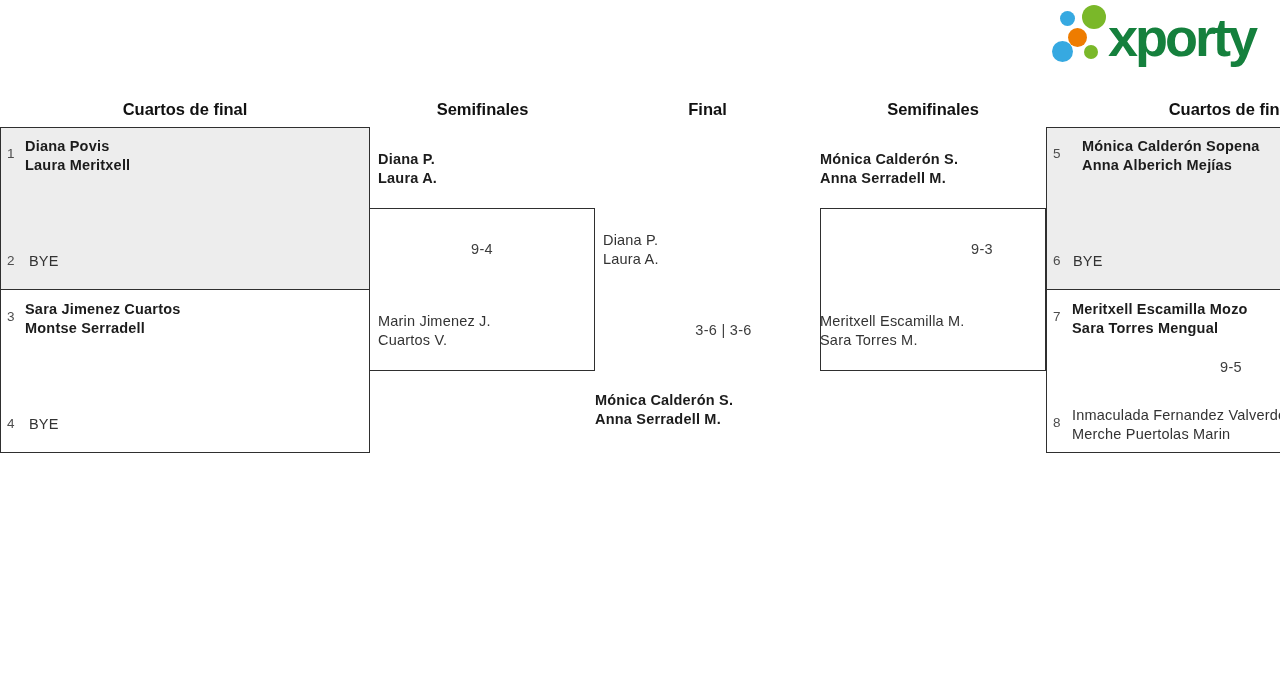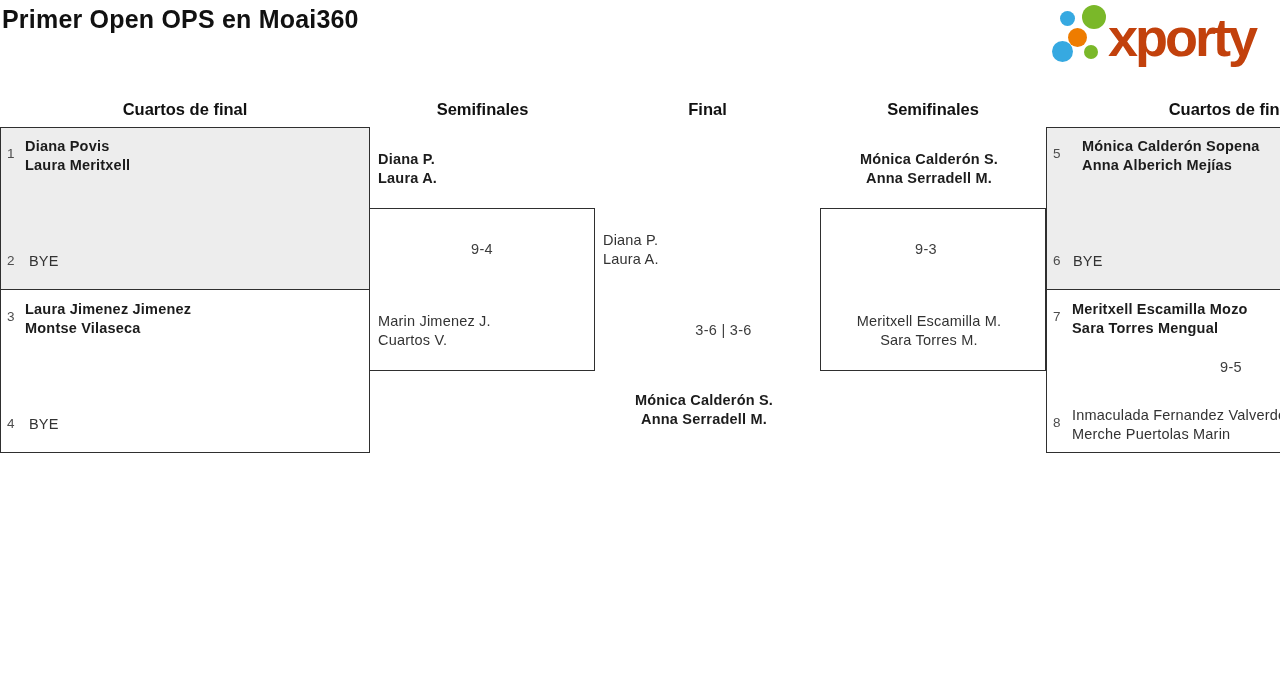--- a/index.html
+++ b/index.html
@@ -11,37 +11,36 @@
   }
   .abs{position:absolute;}
   .page-title{left:2px;top:3px;color:#111;font-weight:700;font-size:25px;line-height:33px;letter-spacing:.2px;white-space:nowrap;}
   .colhead{top:99px;height:20px;font-size:16.5px;font-weight:700;color:#111;text-align:center;line-height:20px;white-space:nowrap;}
   .box{position:absolute;box-sizing:border-box;border:1px solid #2f2f2f;background:#fff;}
   .box.bye-box{background:#ededed;}
   .name{font-size:14.5px;line-height:19px;color:#333;letter-spacing:.2px;white-space:nowrap;}
   .name.winner{font-weight:700;color:#1c1c1c;}
   .seed{font-size:13.5px;line-height:14px;color:#4d4d4d;width:16px;text-align:left;}
   .score{font-size:14.5px;line-height:15px;color:#3d3d3d;letter-spacing:.3px;text-align:center;}
-  .right{text-align:center;}
+  .right{text-align:left;}
   
   .dot{position:absolute;border-radius:50%;}
   .dot-blue{background:#36a9e1;}
   .dot-green{background:#7ab829;}
   .dot-orange{background:#ee7c00;}
   .wordmark{
     left:1108px;top:9px;
     font-size:54px;line-height:56px;font-weight:700;letter-spacing:-3px;
-    color:#c2410c;white-space:nowrap;
+    color:#15803d;white-space:nowrap;
   }
 </style>
 </head>
 <body>
 
 <div class="abs page-title">
-  <div>Primer Open OPS en Moai360</div>
 </div>
 
 <div>
   <span class="dot dot-blue" style="left:1060px;top:11px;width:15px;height:15px;"></span>
   <span class="dot dot-green" style="left:1082px;top:5px;width:24px;height:24px;"></span>
   <span class="dot dot-orange" style="left:1068px;top:28px;width:19px;height:19px;"></span>
   <span class="dot dot-blue" style="left:1052px;top:41px;width:21px;height:21px;"></span>
   <span class="dot dot-green" style="left:1084px;top:45px;width:14px;height:14px;"></span>
   <span class="abs wordmark">xporty</span>
 </div>
@@ -62,22 +61,22 @@
 <div class="abs seed" style="left:7px;top:147px;">1</div>
 <div class="abs name winner" style="left:25px;top:137px;">
   <div>Diana Povis</div>
   <div>Laura Meritxell</div>
 </div>
 <div class="abs seed" style="left:7px;top:254px;">2</div>
 <div class="abs name" style="left:29px;top:252px;">BYE</div>
 
 <div class="abs seed" style="left:7px;top:310px;">3</div>
 <div class="abs name winner" style="left:25px;top:300px;">
-  <div>Laura Jimenez Jimenez</div>
-  <div>Montse Vilaseca</div>
+  <div>Sara Jimenez Cuartos</div>
+  <div>Montse Serradell</div>
 </div>
 <div class="abs seed" style="left:7px;top:417px;">4</div>
 <div class="abs name" style="left:29px;top:415px;">BYE</div>
 
 <div class="abs name winner" style="left:378px;top:150px;">
   <div>Diana P.</div>
   <div>Laura A.</div>
 </div>
 <div class="abs score" style="left:369px;top:242px;width:226px;">9-4</div>
 <div class="abs name" style="left:378px;top:312px;">
@@ -92,21 +91,21 @@
 <div class="abs score" style="left:611px;top:323px;width:225px;">3-6 | 3-6</div>
 <div class="abs name winner right" style="left:595px;top:391px;width:218px;">
   <div>Mónica Calderón S.</div>
   <div>Anna Serradell M.</div>
 </div>
 
 <div class="abs name winner right" style="left:820px;top:150px;width:218px;">
   <div>Mónica Calderón S.</div>
   <div>Anna Serradell M.</div>
 </div>
-<div class="abs score" style="left:792px;top:242px;width:268px;">9-3</div>
+<div class="abs score" style="left:848px;top:242px;width:268px;">9-3</div>
 <div class="abs name right" style="left:820px;top:312px;width:218px;">
   <div>Meritxell Escamilla M.</div>
   <div>Sara Torres M.</div>
 </div>
 
 <div class="abs seed" style="left:1053px;top:147px;">5</div>
 <div class="abs name winner" style="left:1072px;top:137px;margin-left:10px;">
   <div>Mónica Calderón Sopena</div>
   <div>Anna Alberich Mejías</div>
 </div>

